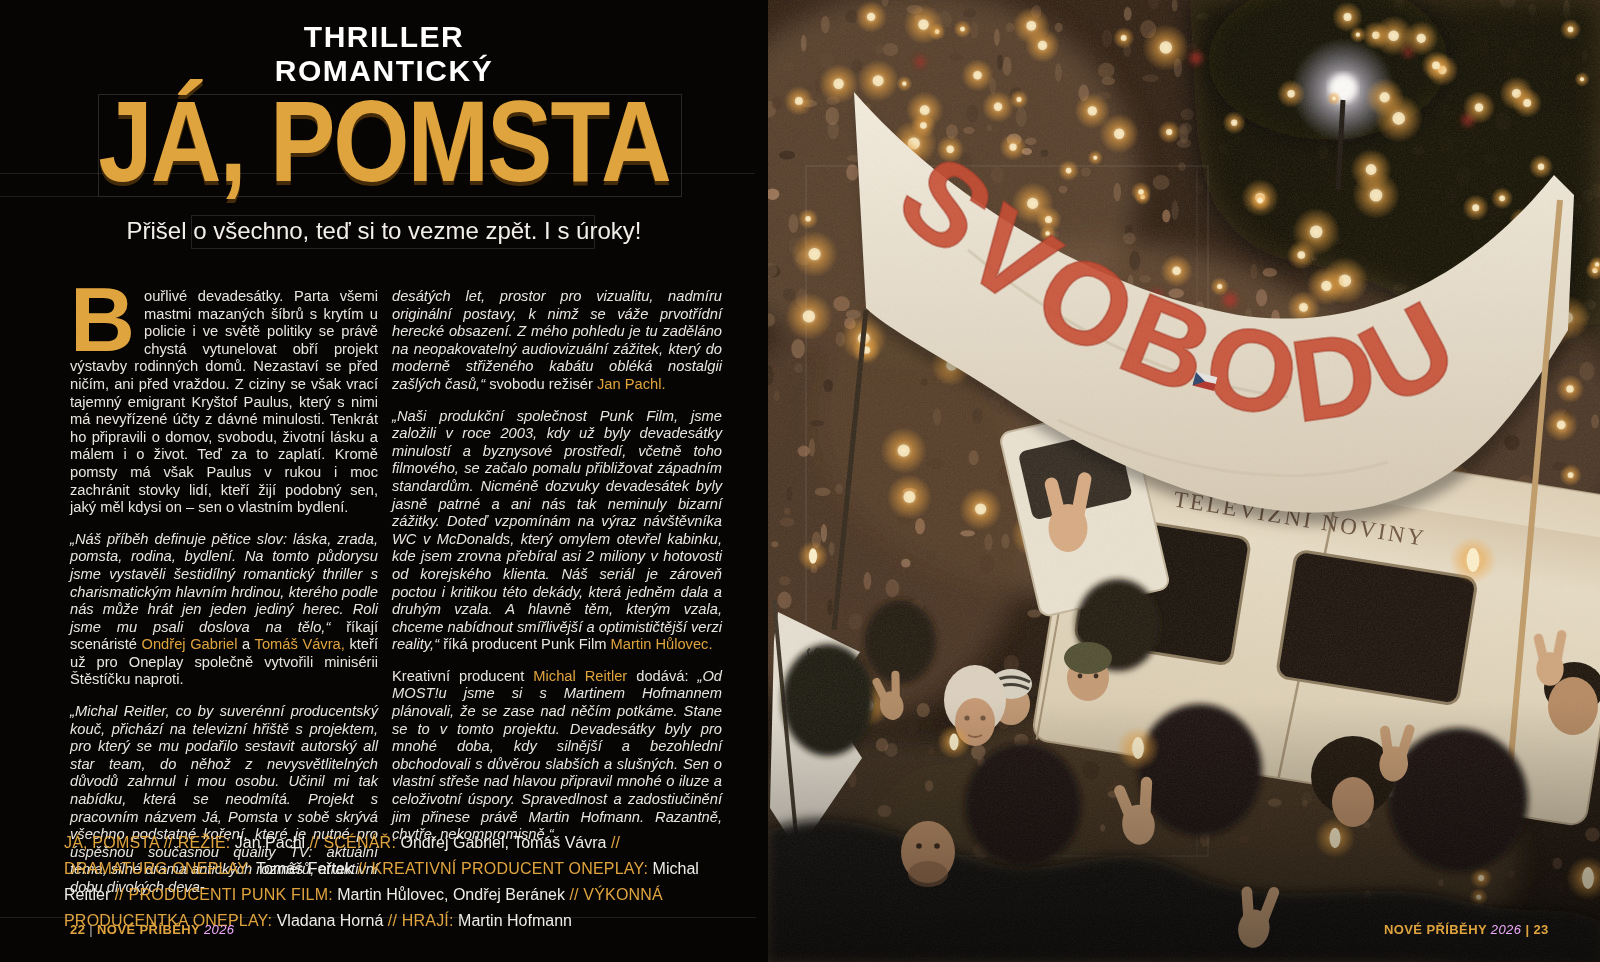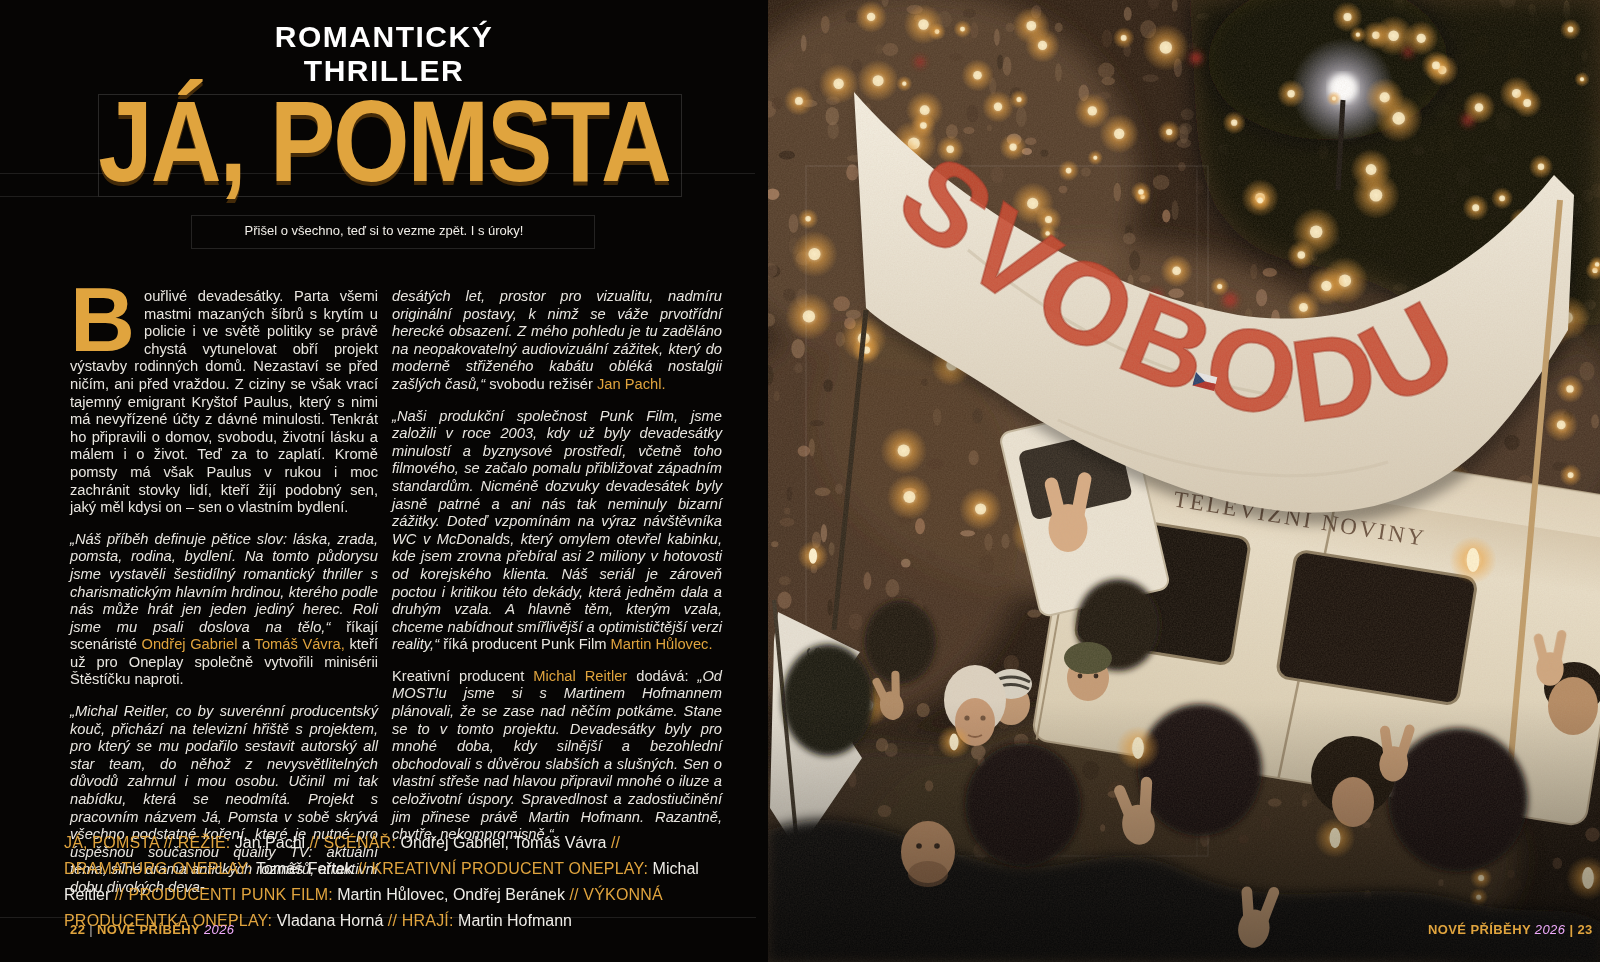--- a/index.html
+++ b/index.html
@@ -12,21 +12,21 @@
           font-weight:700;font-size:30px;line-height:34px;letter-spacing:1.5px;}
   .title-frame{position:absolute;left:98px;top:94px;width:582px;height:101px;
                border:1px solid rgba(255,255,255,.14);}
   .main-title{position:absolute;left:0;top:88px;width:768px;text-align:center;color:var(--gold);
               font-weight:700;font-size:98px;letter-spacing:-2px;line-height:110px;
               transform:scaleY(1.18);transform-origin:50% 60%;
               text-shadow:0 3px 0 rgba(120,75,15,.55);white-space:nowrap;}
   .tagline-frame{position:absolute;left:191px;top:215px;width:402px;height:32px;
                  border:1px solid rgba(255,255,255,.12);}
   .tagline{position:absolute;left:0;top:215px;width:768px;height:32px;line-height:32px;
-           text-align:center;color:#f2efe9;font-size:13px;}
+           text-align:center;color:#f2efe9;font-size:24px;}
   .guide-h{position:absolute;height:1px;background:rgba(255,255,255,.10);}
   
   .columns{position:absolute;left:70px;top:288px;width:652px;height:530px;display:flex;gap:14px;}
   .col{font-size:14.7px;line-height:17.6px;color:#e9e6e0;}
   .col-1{width:308px;}
   .col-2{width:330px;}
   .col p{margin:0 0 14px 0;text-align:justify;}
   .run-n{font-style:normal;}
   .run-i{font-style:italic;}
   .run-g{color:var(--gold);font-weight:400;}
@@ -35,37 +35,37 @@
           text-underline-offset:3px;}
   .dropcap{float:left;color:var(--gold);font-weight:700;font-size:90px;line-height:56px;
            margin:4px 9px 0 0;}
   
   .credits{position:absolute;left:64px;top:830px;width:664px;text-align:left;
            font-size:16px;line-height:26px;color:#efede8;}
   .credits .run-g{letter-spacing:.2px;}
   
   .footer{position:absolute;top:922px;font-size:13px;font-weight:700;letter-spacing:.4px;}
   .footer-left{left:70px;}
-  .footer-right{left:1428px;}
+  .footer-right{left:1384px;}
   .f-gold{color:var(--gold);}
   .f-dim{color:#b9b6b0;font-weight:400;}
   .f-light{color:#f0abfc;font-weight:400;font-style:italic;}
   
   .photo{position:absolute;left:768px;top:0;width:832px;height:962px;}
 </style>
 </head>
 <body>
 
 <div class="spread">
 
   <div class="left-page">
 
     <div class="kicker">
+      <div>THRILLER</div>
       <div>ROMANTICKÝ</div>
-      <div>THRILLER</div>
     </div>
 
     <div class="guide-h" style="left:0;top:173px;width:755px;"></div>
     <div class="guide-h" style="left:0;top:196px;width:98px;"></div>
     <div class="title-frame"></div>
     <h1 class="main-title" style="margin:0;">JÁ, POMSTA</h1>
 
     <div class="tagline-frame"></div>
     <div class="tagline">Přišel o všechno, teď si to vezme zpět. I s úroky!</div>
 

